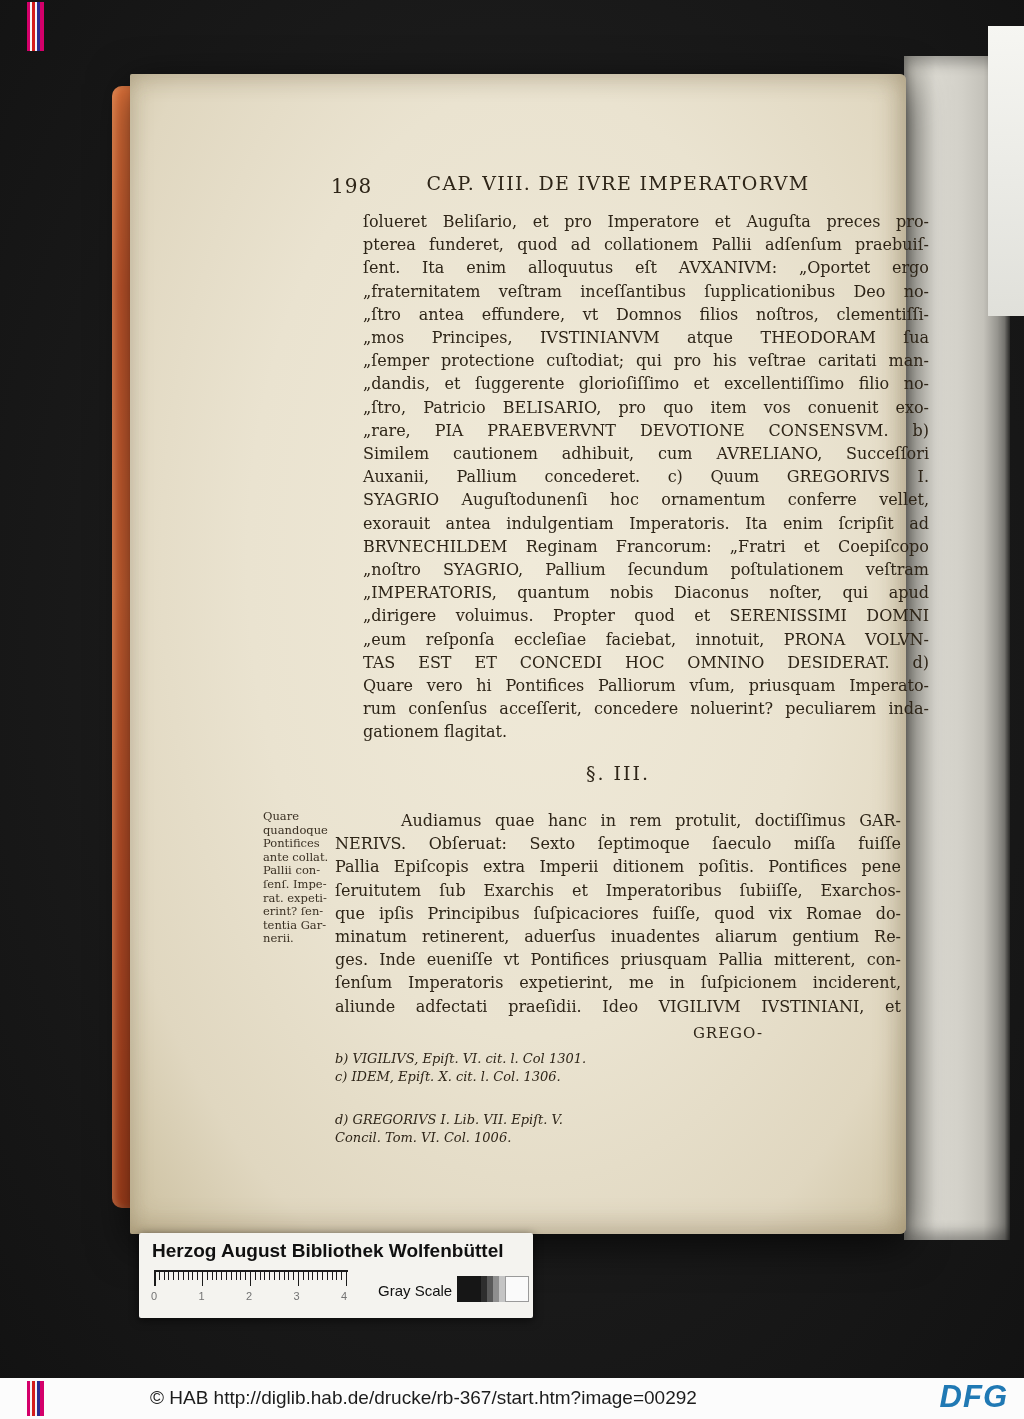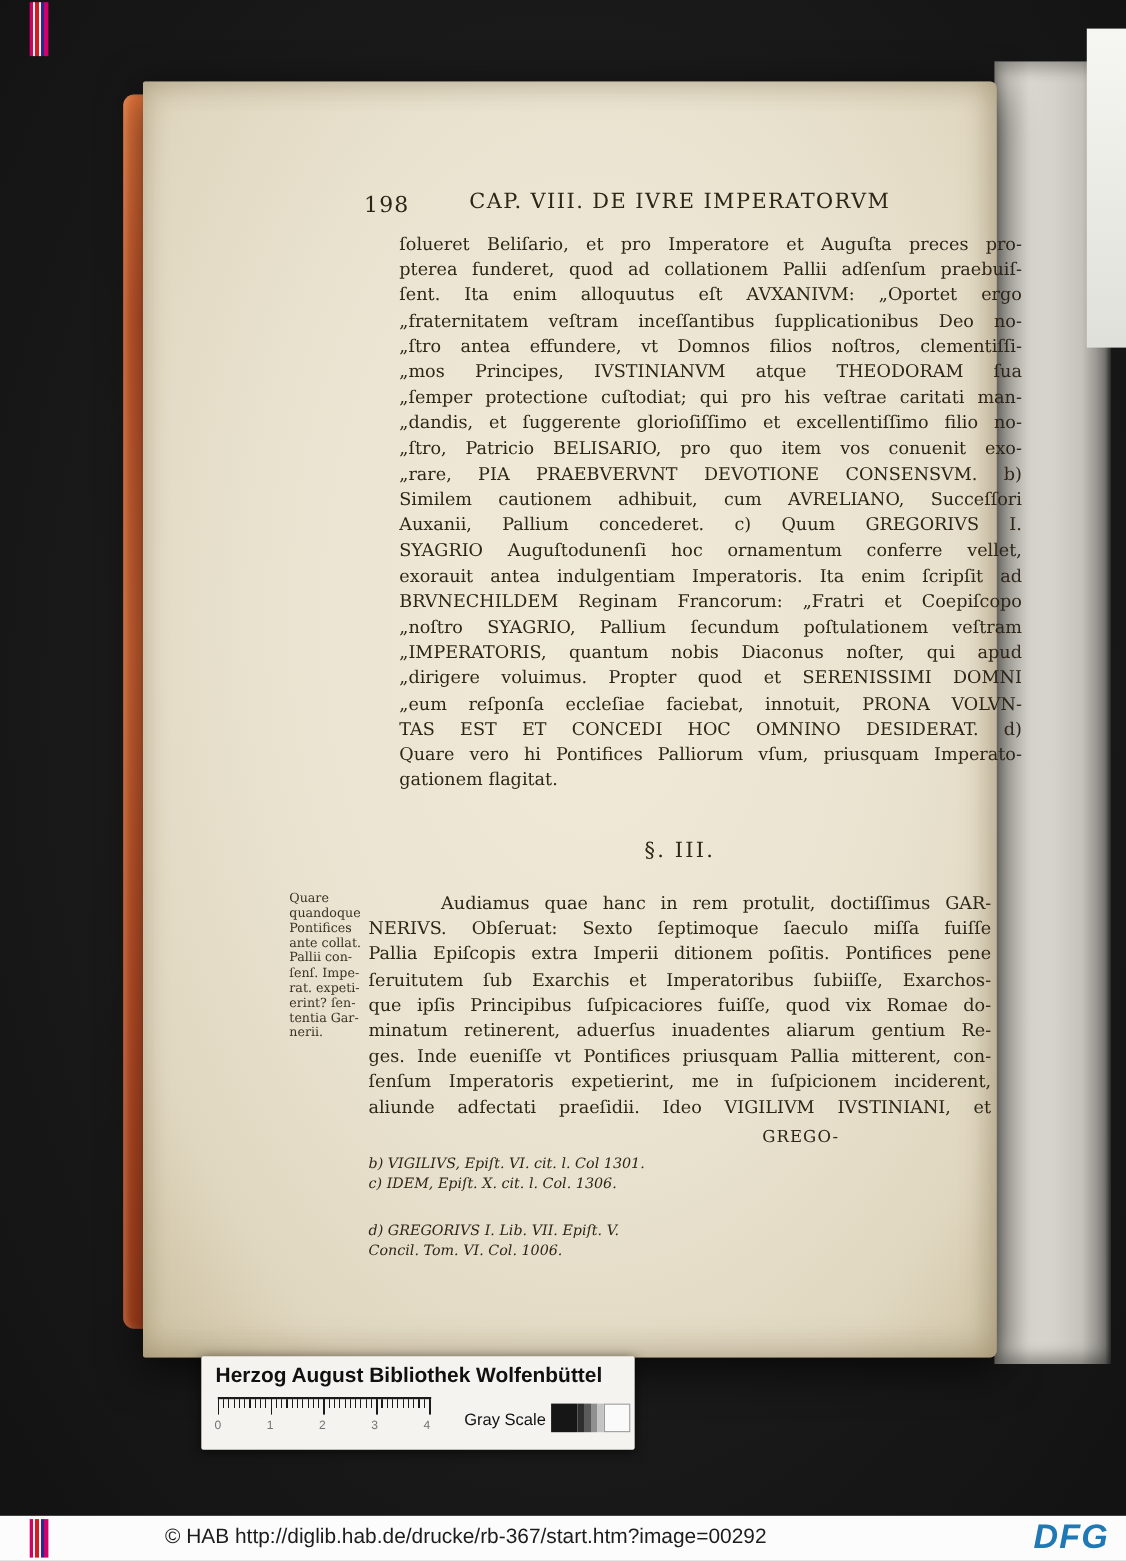--- a/index.html
+++ b/index.html
@@ -68,21 +68,21 @@
 
   .catchword { position: absolute; top: 950px; left: 205px; width: 566px; text-align: right; padding-right: 138px; font-size: 15px; letter-spacing: 1px; }
 
   .footnotes { position: absolute; top: 976px; left: 205px; width: 566px; display: flex; gap: 26px; font-size: 13px; line-height: 17.5px; font-style: italic; flex-direction: column; }
   .fn-col.left { width: 295px; }
 
   
   .ruler-card {
     position: absolute; left: 139px; top: 1233px; width: 394px; height: 85px;
     background: #f4f3ef; border-radius: 2px; box-shadow: 0 2px 10px rgba(0,0,0,.6);
-    padding: 7px 10px 0 13px; font-family: "Liberation Sans", sans-serif; margin-left: 44px;
+    padding: 7px 10px 0 13px; font-family: "Liberation Sans", sans-serif;
   }
   .lib-name { font-size: 19px; font-weight: bold; color: #101010; }
   .ruler-row { position: relative; margin-top: 4px; height: 48px; }
   .ruler { position: absolute; left: 2px; top: 4px; width: 204px; height: 40px; }
   .ruler-line { position: absolute; top: 0; left: 0; width: 194px; height: 2px; background: #1a1a1a; }
   .ticks-mm { position: absolute; top: 2px; left: 0; width: 194px; height: 8px;
     background: repeating-linear-gradient(90deg, #1a1a1a 0 1px, transparent 1px 4.8px); }
   .ticks-cm { position: absolute; top: 2px; left: 0; width: 195px; height: 14px;
     background: repeating-linear-gradient(90deg, #1a1a1a 0 1.5px, transparent 1.5px 48px); }
   .ruler-numbers { position: absolute; top: 20px; left: 0; font-size: 11px; color: #737373; white-space: nowrap; }
@@ -132,20 +132,21 @@
         <div class="line">Auxanii, Pallium concederet. c)  Quum GREGORIVS I.</div>
         <div class="line">SYAGRIO Auguſtodunenſi hoc ornamentum conferre vellet,</div>
         <div class="line">exorauit antea indulgentiam Imperatoris.  Ita enim ſcripſit ad</div>
         <div class="line">BRVNECHILDEM Reginam Francorum: „Fratri et Coepiſcopo</div>
         <div class="line">„noſtro SYAGRIO, Pallium ſecundum poſtulationem veſtram</div>
         <div class="line">„IMPERATORIS, quantum nobis Diaconus noſter, qui apud</div>
         <div class="line">„dirigere voluimus.  Propter quod et SERENISSIMI DOMNI</div>
         <div class="line">„eum reſponſa eccleſiae faciebat, innotuit, PRONA VOLVN-</div>
         <div class="line">TAS EST ET CONCEDI HOC OMNINO DESIDERAT. d)</div>
         <div class="line">Quare vero hi Pontifices Palliorum vſum, priusquam Imperato-</div>
+        <div class="line">rum conſenſus acceſſerit, concedere noluerint? peculiarem inda-</div>
         <div class="line last">gationem flagitat.</div>
       </div>
 
     <div class="section-heading">§. III.</div>
 
     <div class="margin-note">
         <div class="line">Quare</div>
         <div class="line">quandoque</div>
         <div class="line">Pontifices</div>
         <div class="line">ante collat.</div>

